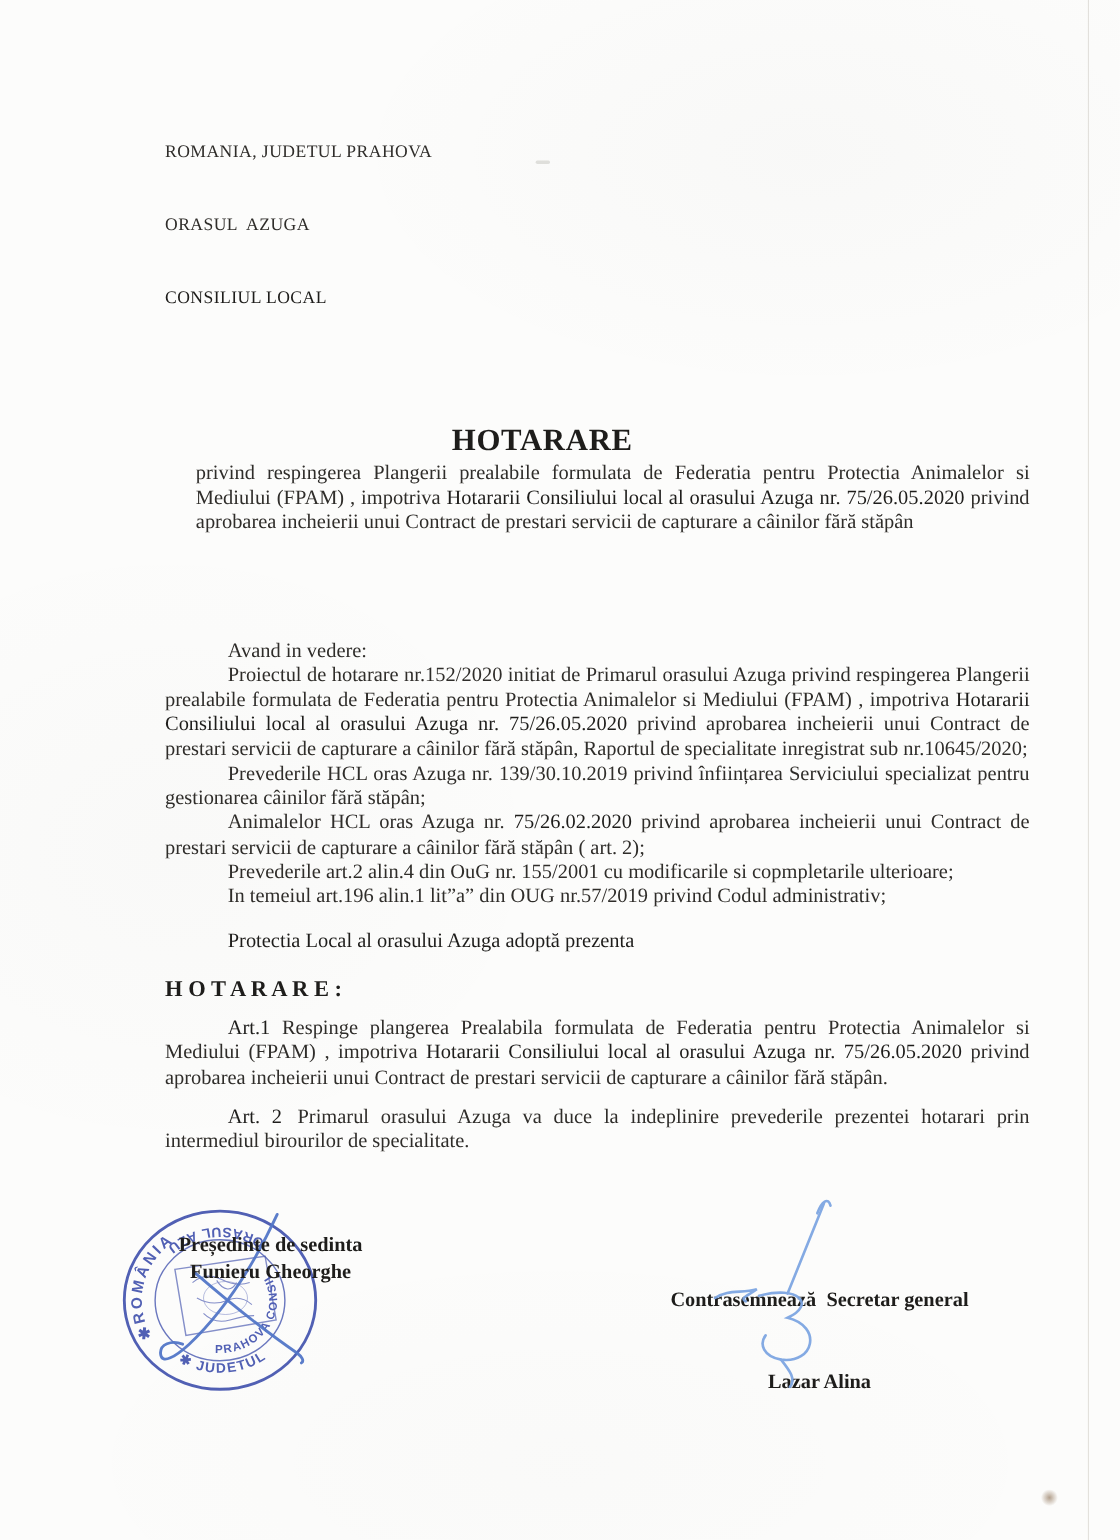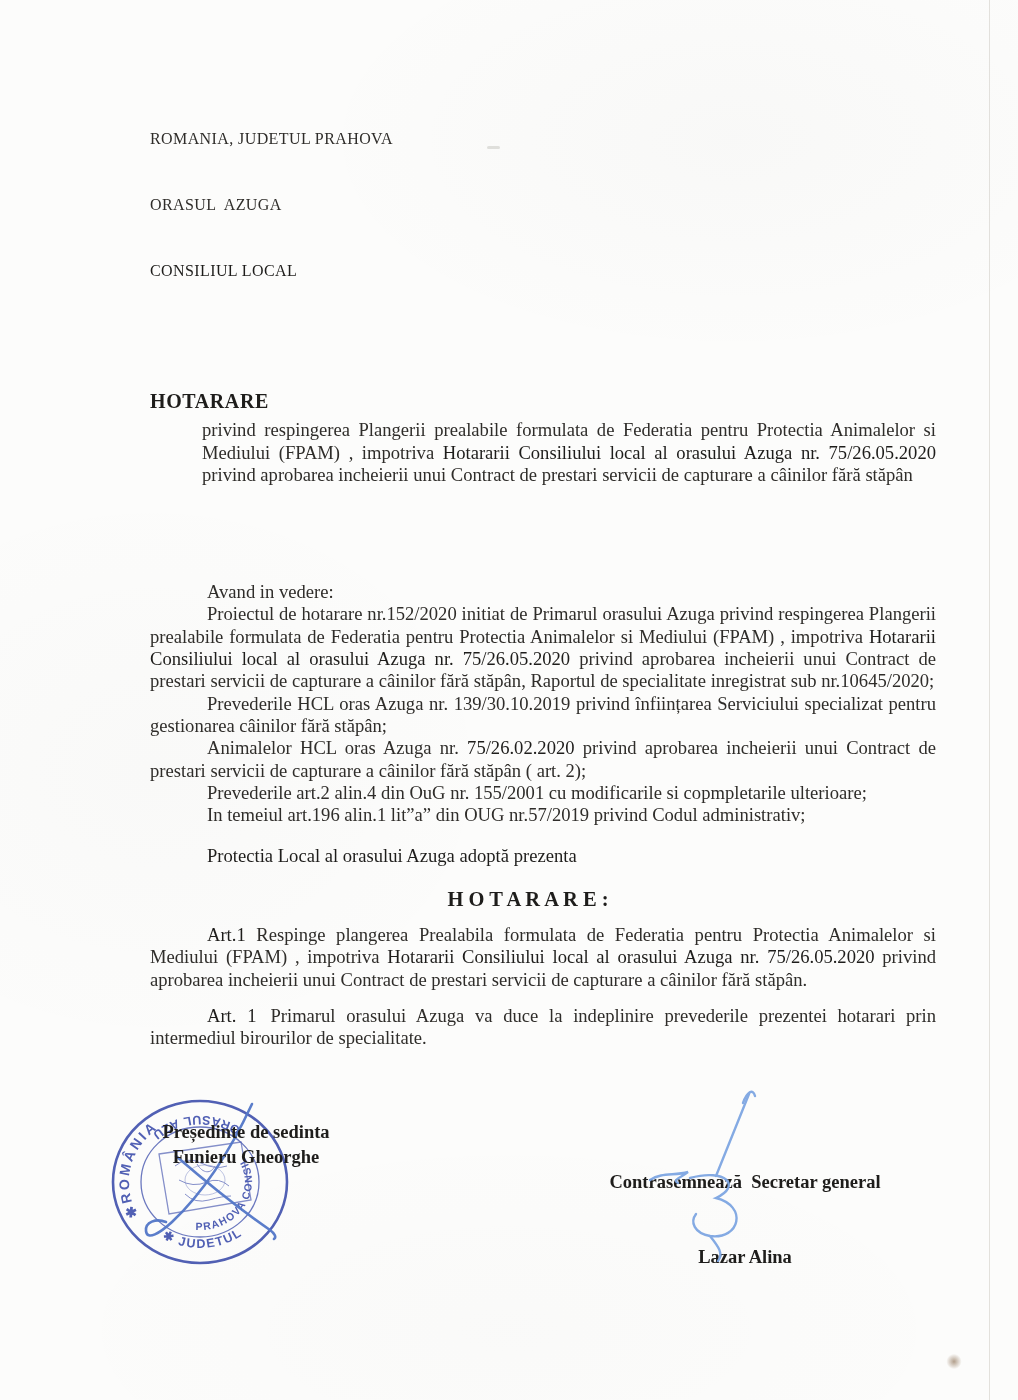--- a/index.html
+++ b/index.html
@@ -14,27 +14,27 @@
     background:
       radial-gradient(ellipse 620px 320px at 72% 10%, rgba(60,60,55,.018), transparent 70%),
       radial-gradient(ellipse 520px 420px at 15% 55%, rgba(60,60,55,.015), transparent 70%),
       radial-gradient(ellipse 700px 300px at 50% 95%, rgba(60,60,55,.012), transparent 70%),
       #fcfcfb;
   }
   .content{position:absolute;left:150px;top:84px;width:786px;font-size:18.6px;line-height:22.3px;}
   .header{font-size:16px;line-height:22px;letter-spacing:.4px;white-space:pre-wrap}
   .b{font-weight:normal;color:#1e1d1b}
   p{margin:0}
-  .doc-title{font-size:20px;font-weight:bold;color:#1e1d1b;text-align:left;margin:64px 100px 7px 0;letter-spacing:.6px}
-  .title-par{margin-left:52px;text-align:justify}
+  .doc-title{font-size:28px;font-weight:bold;color:#1e1d1b;text-align:center;margin:64px 100px 7px 0;letter-spacing:.6px}
+  .title-par{margin-left:28px;text-align:justify}
   .ind{text-indent:57px}
   .just{text-align:justify}
   .avand{margin-top:95px}
   .adopt{margin-top:19px}
-  .decision-heading{font-size:20.5px;font-weight:bold;color:#1e1d1b;text-align:center;margin:20px 30px 0 0}
+  .decision-heading{font-size:20.5px;font-weight:bold;color:#1e1d1b;margin:20px 30px 0 0}
   .art1{margin-top:14px}
   .art2{margin-top:14px}
   .gap-after{margin-right:14px}
   .sigrow{position:relative;margin-top:62px;height:158px;font-size:18.5px;line-height:25px}
   .sig{position:absolute;text-align:center;font-weight:bold;color:#1e1d1b}
   .sig.left{left:0;width:192px;top:8px}
   .sig.right{left:449px;width:292px;top:8px;white-space:pre-wrap}
   .stamp{position:absolute;left:-45px;top:-18px;width:190px;height:176px;opacity:.92}
   .scrib{position:absolute}
   .scrib.left{left:-30px;top:-20px;width:180px;height:160px}
@@ -75,21 +75,21 @@
 
 
     <p class="ind just">In temeiul art.196 alin.1 lit”a” din OUG nr.57/2019 privind Codul administrativ;</p>
 
     <p class="ind b adopt">Protectia Local al orasului Azuga adoptă prezenta</p>
 
     <h2 class="decision-heading">H O T A R A R E :</h2>
 
     <p class="ind just art1"><span class="b">Art.1</span><span> Respinge plangerea Prealabila formulata de Federatia pentru Protectia Animalelor si Mediului (FPAM) , impotriva </span><span class="b">Hotararii Consiliului local al orasului Azuga nr. 75/26.05.2020</span><span> privind aprobarea incheierii unui Contract de prestari servicii de capturare a câinilor fără stăpân.</span></p>
 
-    <p class="ind just art2"><span class="b gap-after">Art. 1</span><span>Primarul orasului Azuga va duce la indeplinire prevederile prezentei hotarari prin intermediul birourilor de specialitate.</span></p>
+    <p class="ind just art2"><span class="b gap-after">Art. 2</span><span>Primarul orasului Azuga va duce la indeplinire prevederile prezentei hotarari prin intermediul birourilor de specialitate.</span></p>
 
     <div class="sigrow">
 
       <svg class="stamp" viewBox="0 0 190 176">
         <ellipse cx="95" cy="88" rx="87" ry="81" fill="none" stroke="#4353ae" stroke-width="2.6"></ellipse>
         <ellipse cx="95" cy="88" rx="59" ry="55" fill="none" stroke="#4353ae" stroke-width="1.3" opacity=".85"></ellipse>
         <defs>
           <path id="arcL" d="M 33.5,121 A 71,66 0 0 1 70.7,26"></path>
           <path id="arcT" d="M 140.6,37.4 A 71,66 0 0 0 49.4,37.4"></path>
           <path id="arcB" d="M 54.3,142 A 71,66 0 0 0 135.7,142"></path>

